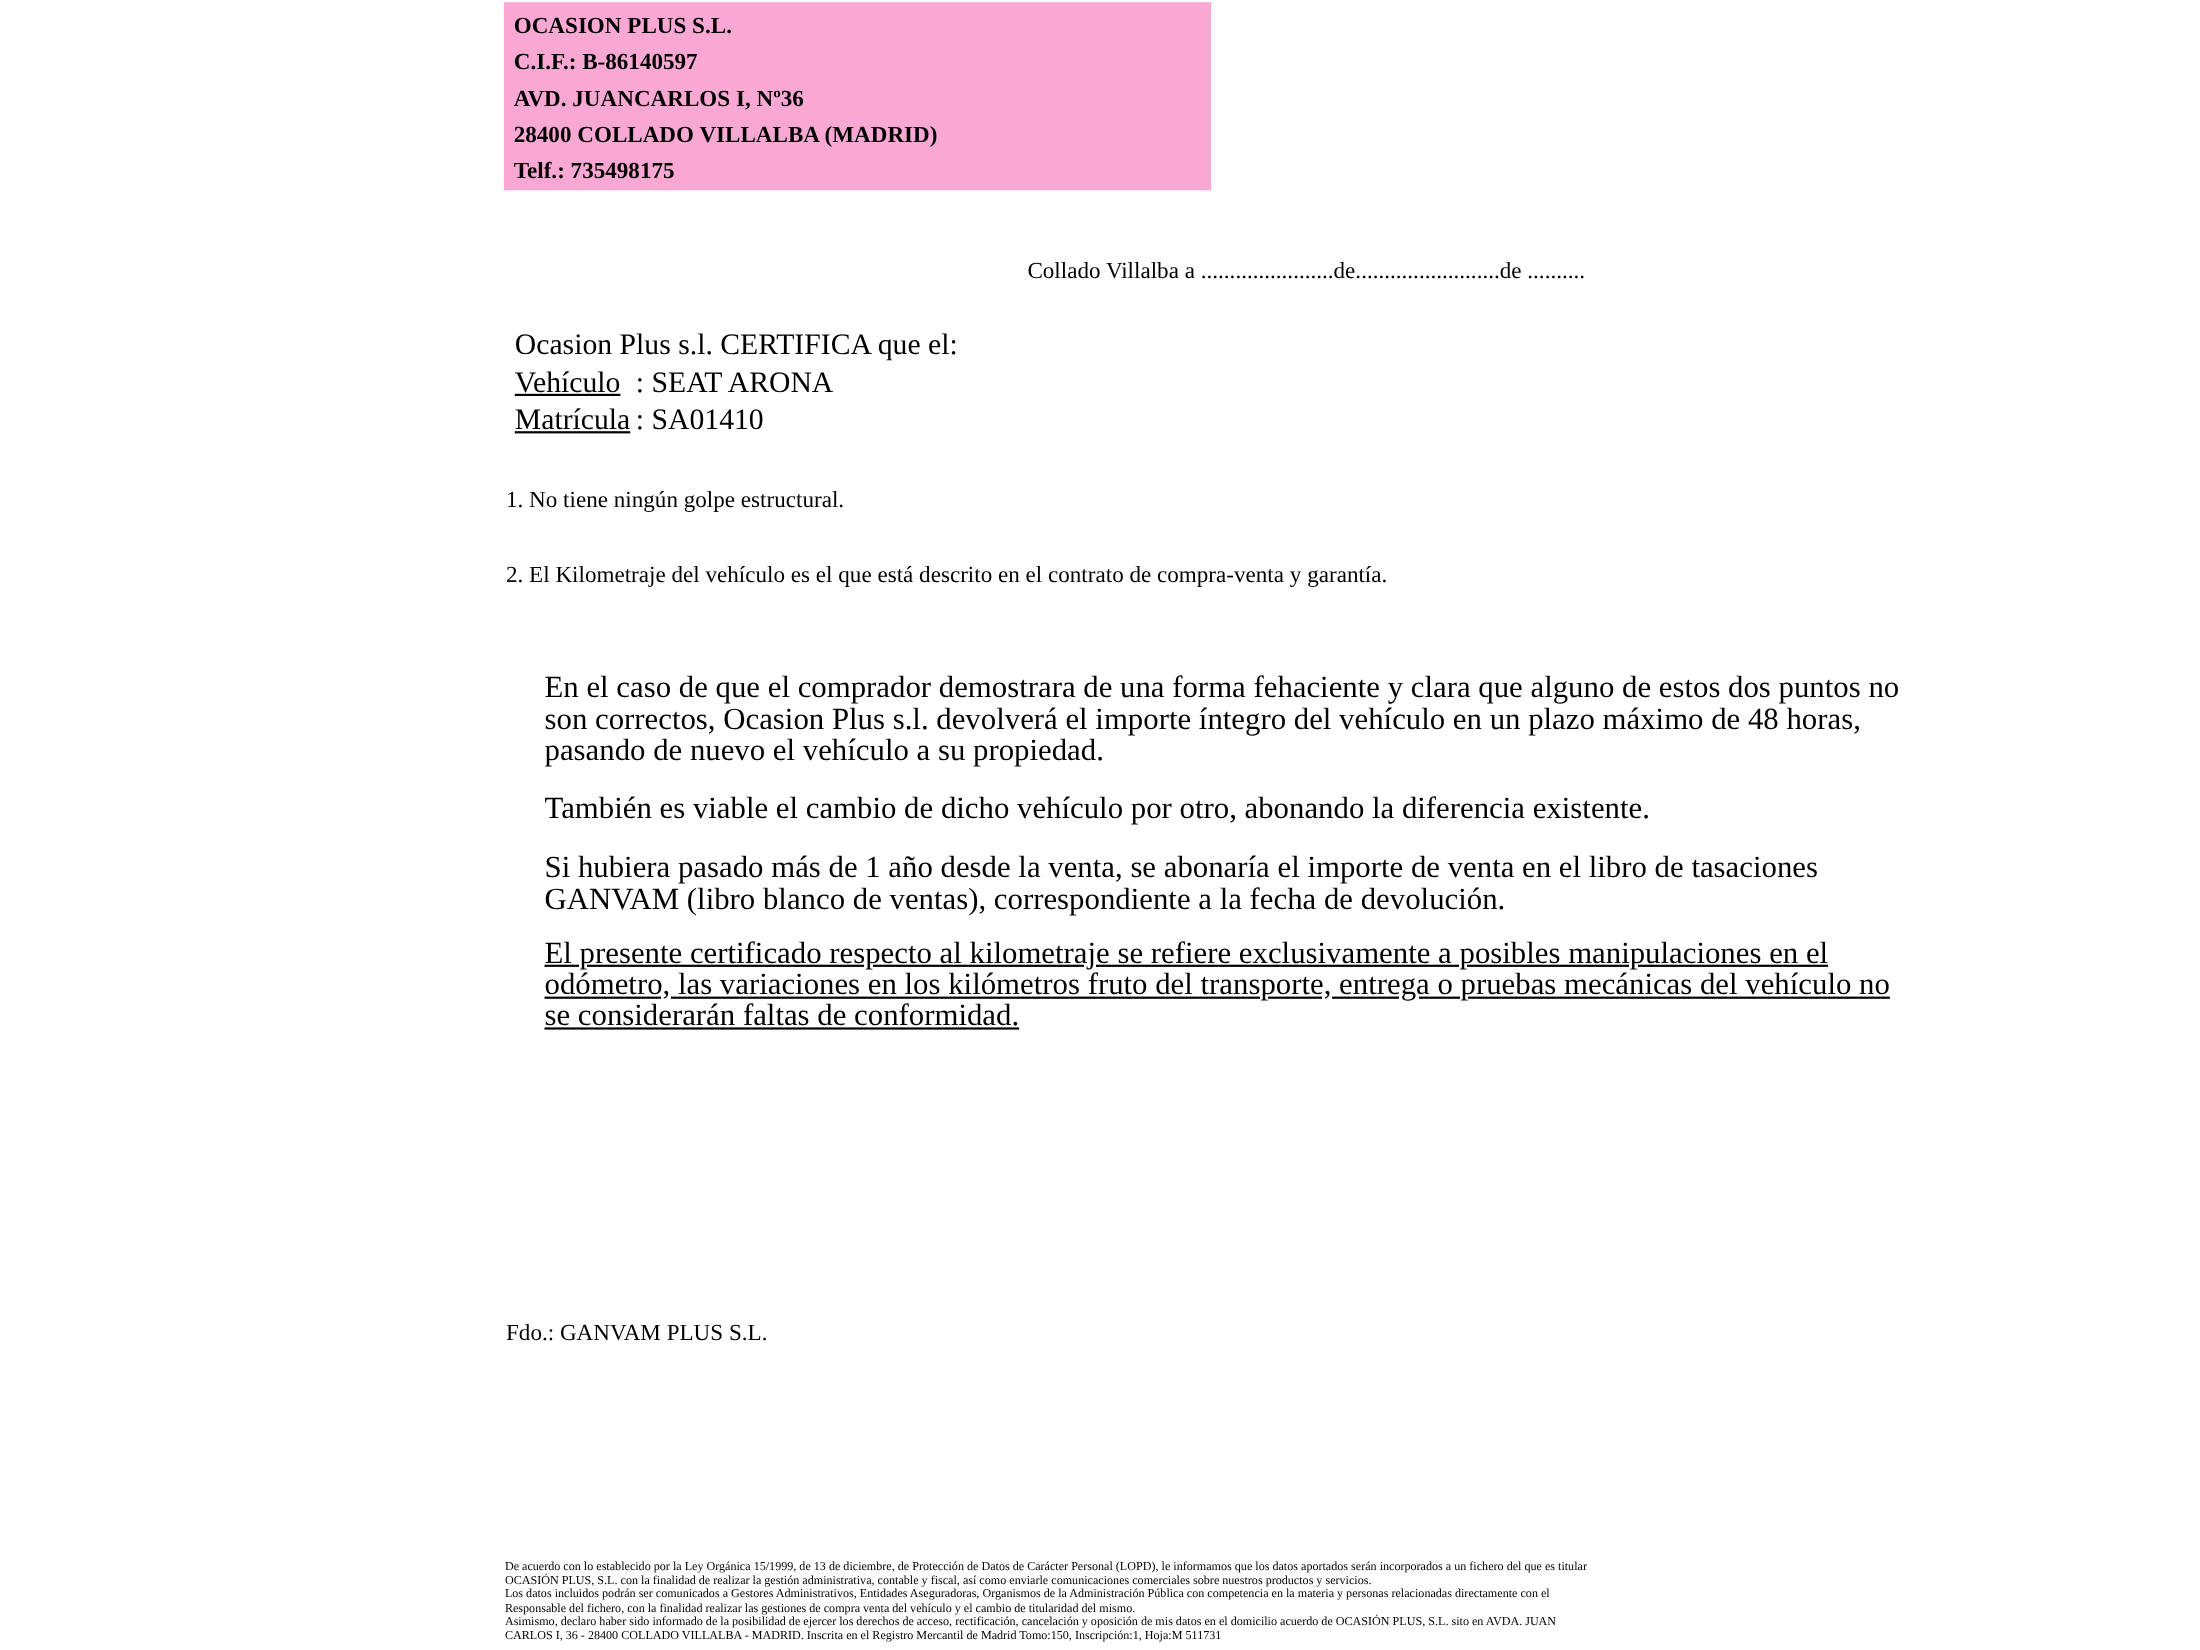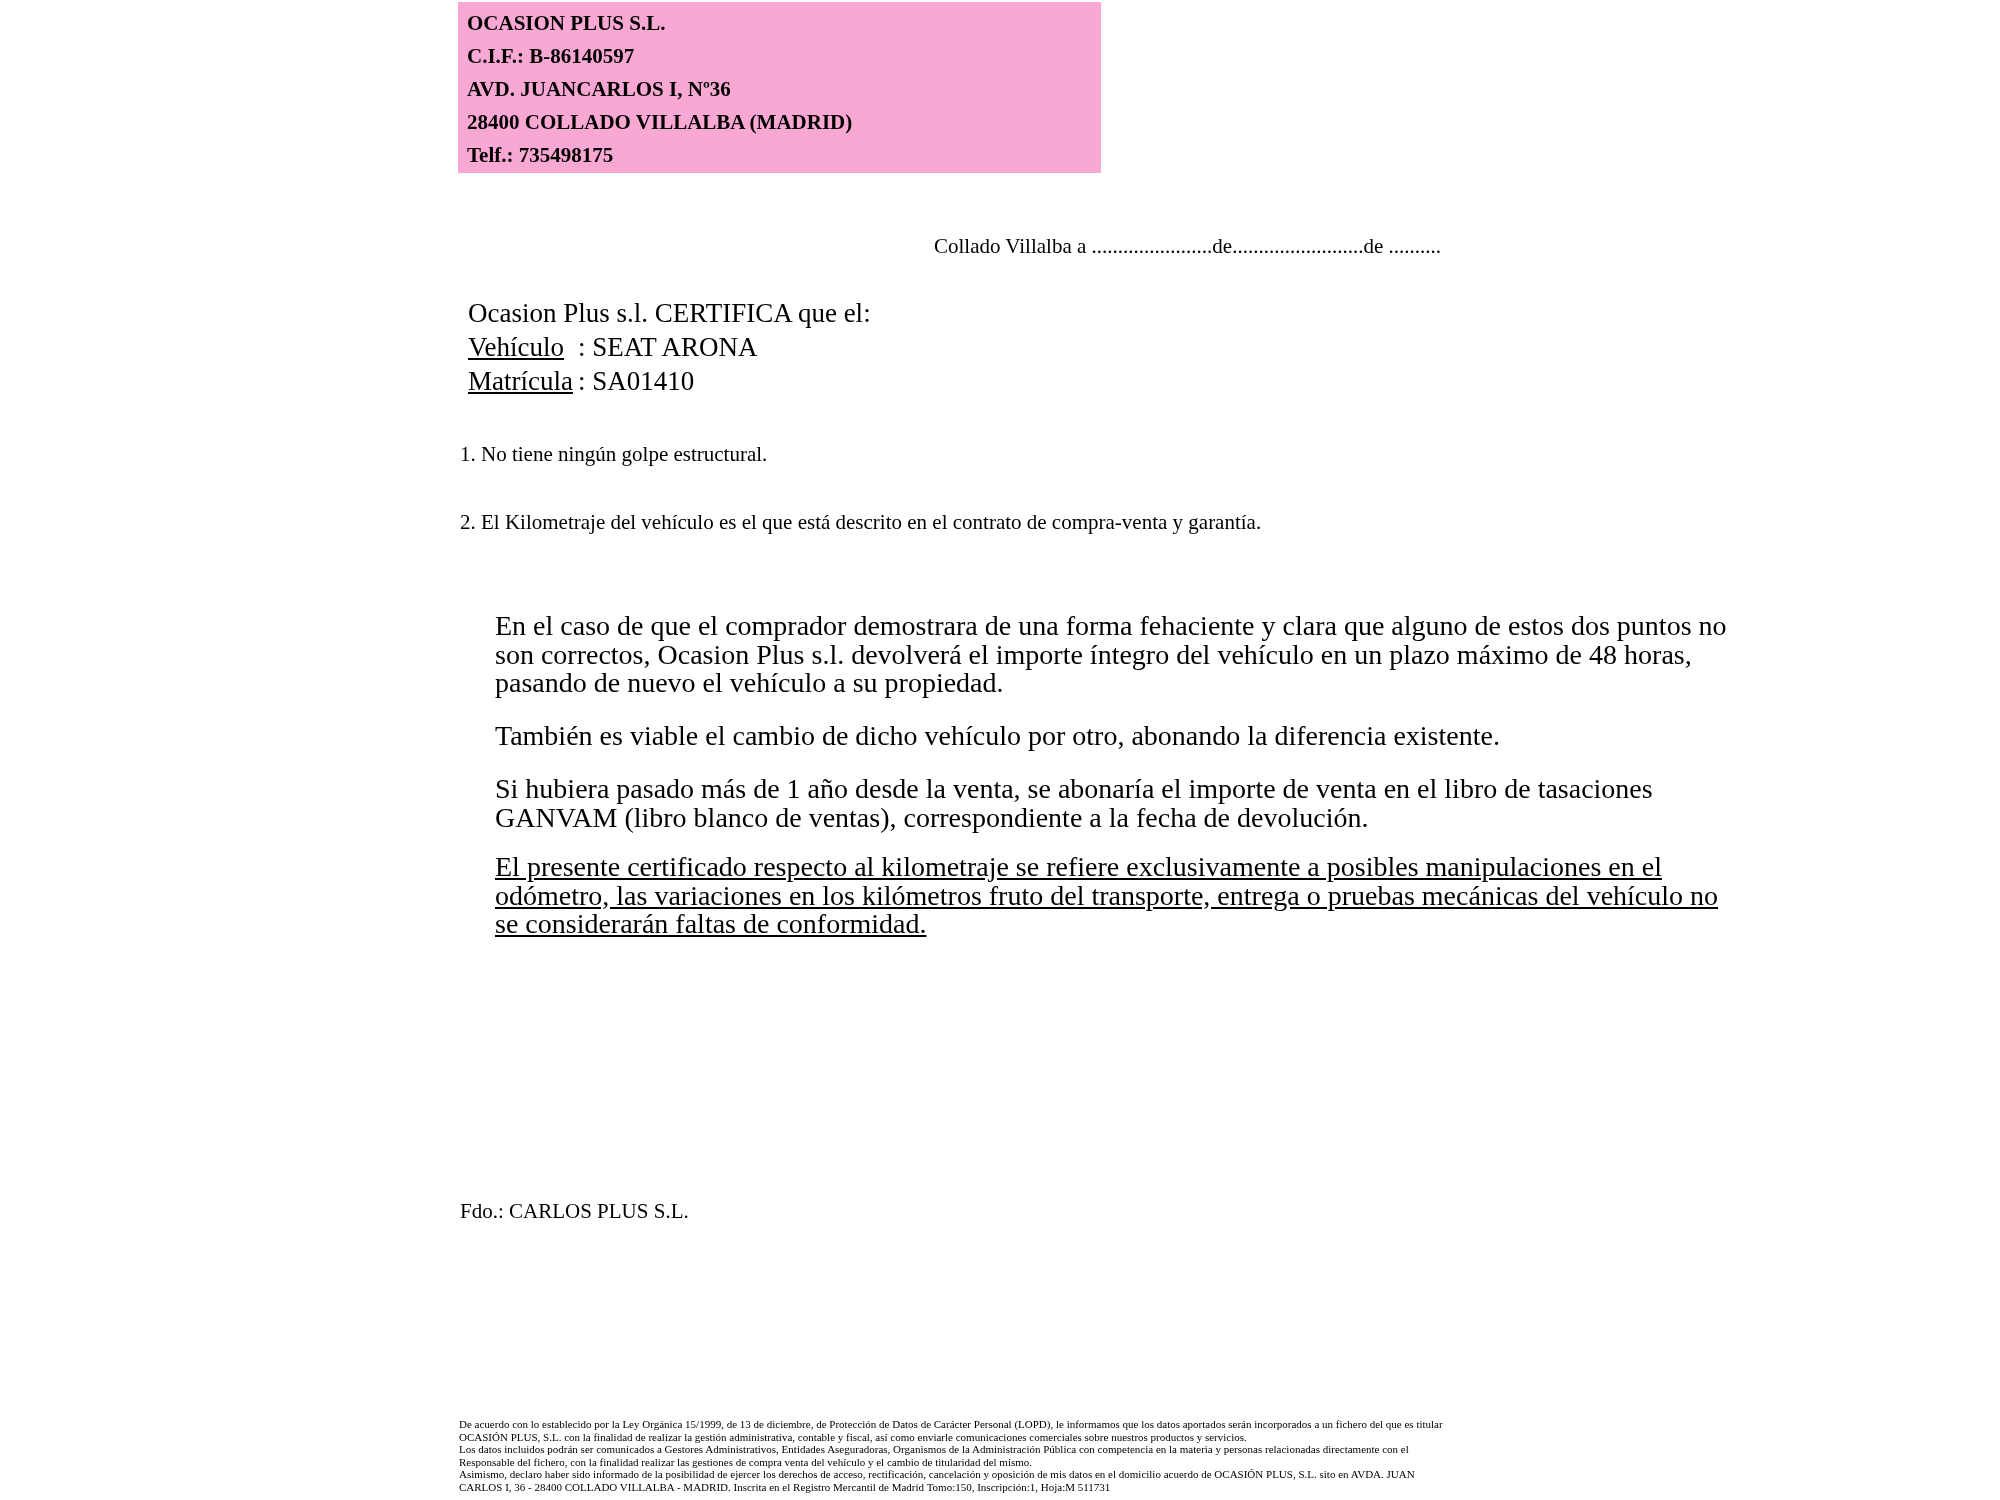--- a/index.html
+++ b/index.html
@@ -125,21 +125,21 @@
     <div>Si hubiera pasado más de 1 año desde la venta, se abonaría el importe de venta en el libro de tasaciones</div>
     <div>GANVAM (libro blanco de ventas), correspondiente a la fecha de devolución.</div>
   </div>
 
   <div class="para para-d">
     <div>El presente certificado respecto al kilometraje se refiere exclusivamente a posibles manipulaciones en el</div>
     <div>odómetro, las variaciones en los kilómetros fruto del transporte, entrega o pruebas mecánicas del vehículo no</div>
     <div>se considerarán faltas de conformidad.</div>
   </div>
 
-  <div class="signature">Fdo.: CARLOS PLUS S.L.</div>
+  <div class="signature">Fdo.: GANVAM PLUS S.L.</div>
 
   <div class="legal-footer">
     <div>De acuerdo con lo establecido por la Ley Orgánica 15/1999, de 13 de diciembre, de Protección de Datos de Carácter Personal (LOPD), le informamos que los datos aportados serán incorporados a un fichero del que es titular</div>
     <div>OCASIÓN PLUS, S.L. con la finalidad de realizar la gestión administrativa, contable y fiscal, así como enviarle comunicaciones comerciales sobre nuestros productos y servicios.</div>
     <div>Los datos incluidos podrán ser comunicados a Gestores Administrativos, Entidades Aseguradoras, Organismos de la Administración Pública con competencia en la materia y personas relacionadas directamente con el</div>
     <div>Responsable del fichero, con la finalidad realizar las gestiones de compra venta del vehículo y el cambio de titularidad del mismo.</div>
     <div>Asimismo, declaro haber sido informado de la posibilidad de ejercer los derechos de acceso, rectificación, cancelación y oposición de mis datos en el domicilio acuerdo de OCASIÓN PLUS, S.L. sito en AVDA. JUAN</div>
     <div>CARLOS I, 36 - 28400 COLLADO VILLALBA - MADRID. Inscrita en el Registro Mercantil de Madrid Tomo:150, Inscripción:1, Hoja:M 511731</div>
   </div>
 

